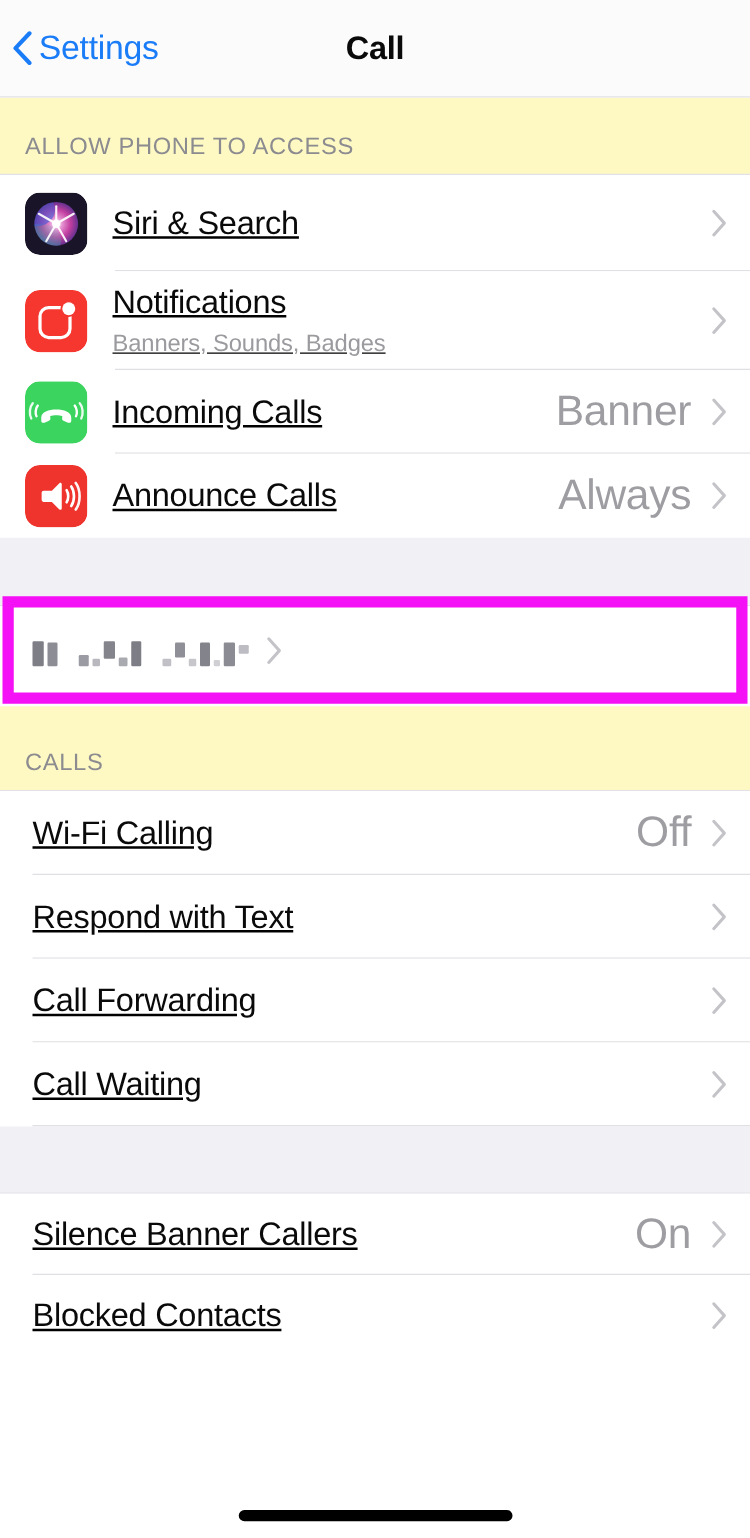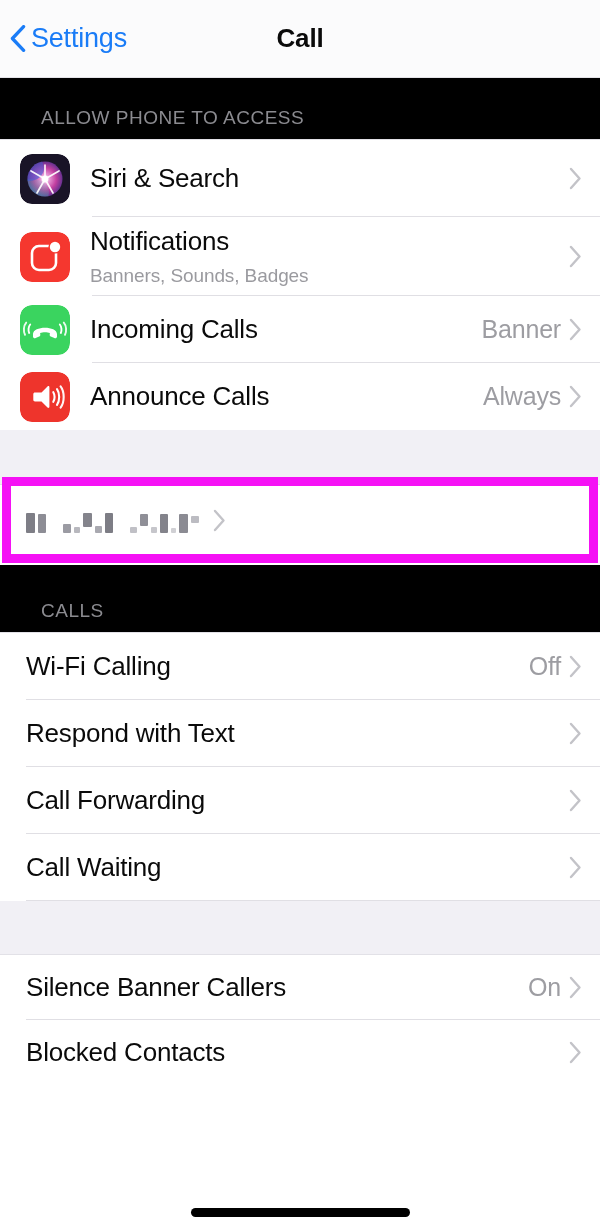--- a/index.html
+++ b/index.html
@@ -64,26 +64,26 @@
     letter-spacing: -0.2px;
   }
 
   
   .gap {
     background: #f1f0f5;
     border-bottom: 1px solid #e2e1e7;
     box-sizing: border-box;
   }
   .section-header {
-    background: #000000;
+    background: #fef9c3;
     border-bottom: 1px solid #e2e1e7;
     box-sizing: border-box;
     display: flex;
     align-items: flex-end;
-    padding: 0 0 10px 41px;
+    padding: 0 0 10px 20px;
     font-size: 19px;
     color: #8b8b90;
     letter-spacing: 0.5px;
   }
 
   .group {
     background: #ffffff;
   }
 
   .row {
@@ -118,39 +118,40 @@
     position: relative;
   }
   .icon-box svg { display: block; width: 100%; height: 100%; }
 
   .row-labels {
     display: flex;
     flex-direction: column;
     justify-content: center;
     flex: 1;
     min-width: 0;
+    text-decoration: underline;
   }
   .row-title {
     font-size: 26px;
     color: #0a0a0a;
     letter-spacing: -0.2px;
     line-height: 1.15;
   }
   .row-sub {
     font-size: 19px;
     color: #9a9a9f;
     letter-spacing: -0.1px;
     margin-top: 9px;
     line-height: 1.1;
   }
   .row-value {
-    font-size: 25px;
+    font-size: 34px;
     color: #9d9da2;
     letter-spacing: -0.2px;
-    margin-right: 8px;
+    margin-right: 16px;
     white-space: nowrap;
   }
   .chev-right {
     width: 13px;
     height: 23px;
     flex: none;
     display: block;
   }
 
   

